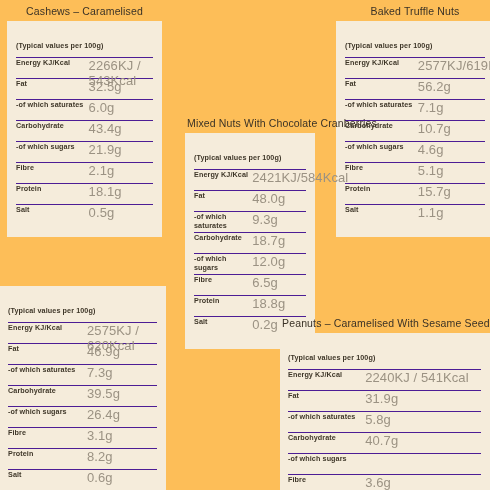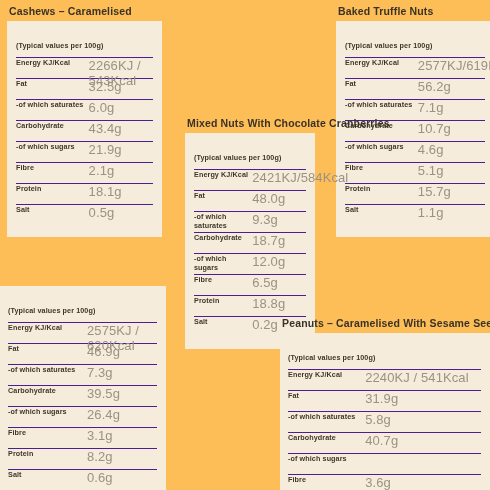--- a/index.html
+++ b/index.html
@@ -12,23 +12,24 @@
     background: #fdbe58;
     font-family: "Liberation Sans", sans-serif;
     position: relative;
     overflow: hidden;
   }
   .panel {
     position: absolute;
     box-sizing: border-box;
   }
   .panel-title {
+    text-align: center;
     color: #3a3226;
     font-size: 10.5px;
-    font-weight: 700;
+    font-weight: 400;
     letter-spacing: 0.15px;
     line-height: 14px;
     padding: 2px 2px 3px 2px;
     white-space: nowrap;
   }
   .table {
     background: #f5ecdb;
     padding: 12px 9px;
     box-sizing: border-box;
   }

